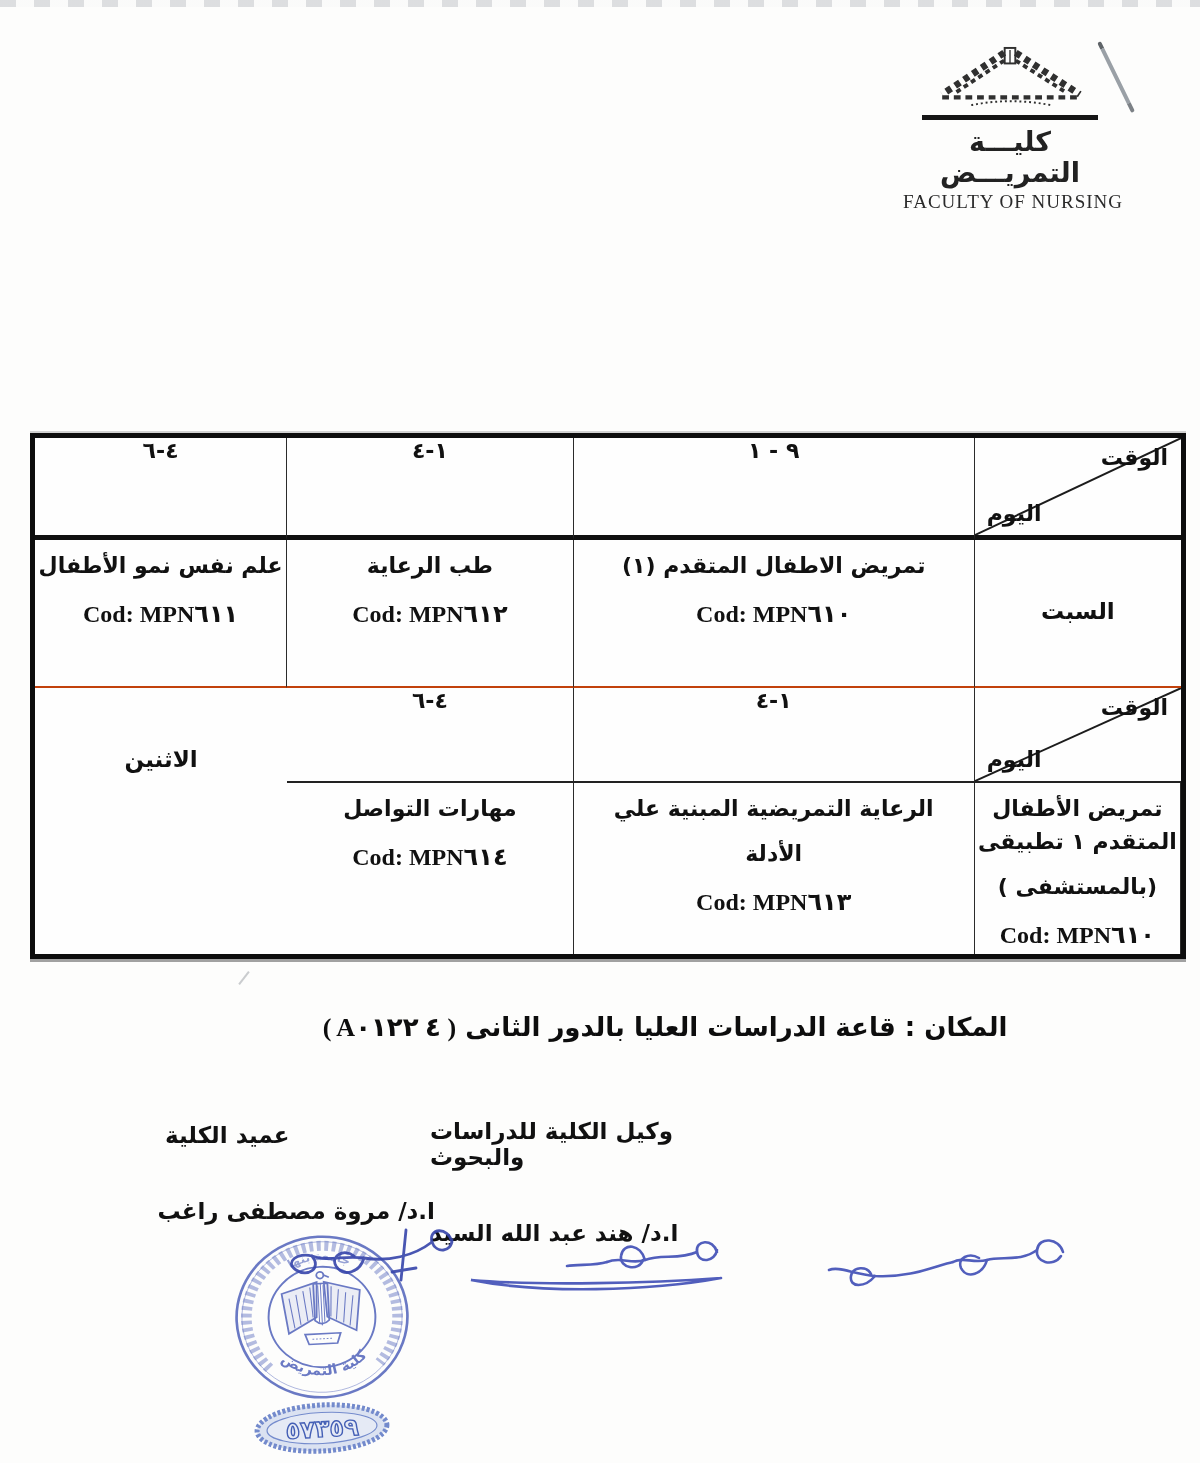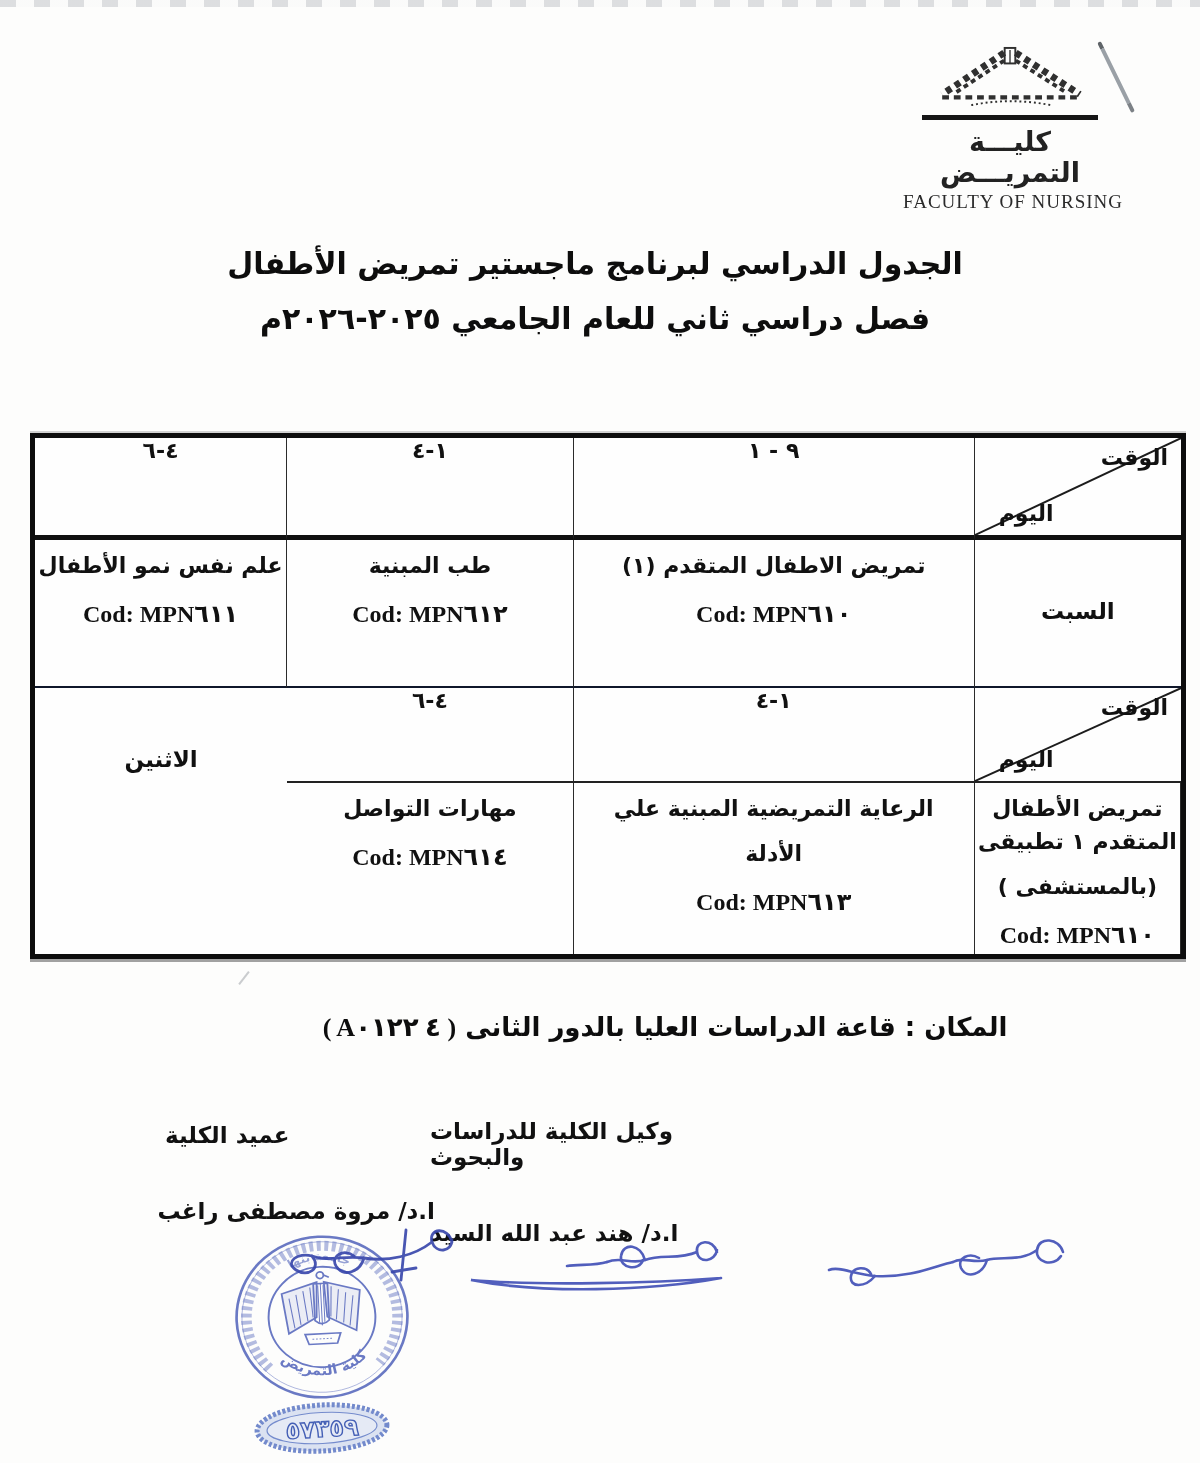--- a/index.html
+++ b/index.html
@@ -32,25 +32,25 @@
     position:absolute; left:30px; top:433px; width:1146px; height:516px;
     border:5px solid #0d0d0d; box-sizing:content-box;
     display:grid; grid-template-columns:18% 35% 25% 22%;
     grid-template-rows:102px 148px 95px auto;
     direction:rtl; background:#fefefe;
     box-shadow:0 3px 0 0 rgba(85,85,85,.55), 0 -2px 0 0 rgba(85,85,85,.25);
   }
   .cell{position:relative; border-inline-start:1.6px solid #2b2b2b; box-sizing:border-box;}
   .cell.first{border-inline-start:0;}
   .rb-h1{border-bottom:5px solid #101010;}
-  .rb-sat{border-bottom:2px solid #0f172a;}
+  .rb-sat{border-bottom:2px solid #c2410c;}
   .rb-h2{border-bottom:2.5px solid #222;}
   .corner .diag{position:absolute; inset:0; width:100%; height:100%;}
   .corner-time{position:absolute; top:7px; right:13px; font-size:22px; font-weight:bold;}
-  .corner-day{position:absolute; bottom:9px; left:24px; font-size:22px; font-weight:bold;}
+  .corner-day{position:absolute; bottom:9px; left:12px; font-size:22px; font-weight:bold;}
   .timecell{text-align:center; padding-top:0; font-size:22px; font-weight:bold;}
   .daycell{text-align:center; padding-top:58px; font-size:23px; font-weight:bold;}
   .course{display:flex; flex-direction:column; align-items:center; padding-top:9px; text-align:center;}
   .course-name{font-size:22px; font-weight:bold; line-height:1.5;}
   .course-name.c2{margin-top:12px;}
   .course-name.c2:empty{display:none; margin:0;}
   .course-code{margin-top:18px; font-family:"Liberation Serif","DejaVu Sans",serif; font-size:24px; font-weight:bold;}
   
   .location{position:absolute; left:165px; top:1000px; width:1000px; text-align:center;
     direction:rtl; font-size:26px; font-weight:bold; color:#0d0d0d;margin-top:12px;}
@@ -85,24 +85,20 @@
         <path d="M106,15 L158,48" stroke-width="4" stroke-dasharray="5 4"></path>
         <path d="M30,53 L172,53" stroke-width="4.5" stroke-dasharray="7 5"></path>
         <path d="M60,61 Q100,53 142,61" stroke-width="2" stroke-dasharray="2 3"></path>
       </g>
     </svg>
     <div class="logo-bar"></div>
     <div class="logo-ar">كليـــة التمريـــض</div>
     <div class="logo-en">FACULTY OF NURSING</div>
   </div>
 
-  <div class="titles">
-    <div class="title-l1">الجدول الدراسي لبرنامج ماجستير تمريض الأطفال</div>
-    <div class="title-l2">فصل دراسي ثاني  للعام الجامعي ٢٠٢٥-٢٠٢٦م</div>
-  </div>
 
   <div class="sched">
 
     <div class="cell first corner rb-h1">
       <svg class="diag" preserveAspectRatio="none" viewBox="0 0 100 100">
         <line x1="100" y1="0" x2="0" y2="100" stroke="#1c1c1c" stroke-width="2" vector-effect="non-scaling-stroke"></line>
       </svg>
       <span class="corner-time">الوقت</span>
       <span class="corner-day">اليوم</span>
     </div>
@@ -110,21 +106,21 @@
     <div class="cell timecell rb-h1" dir="rtl">١-٤</div>
     <div class="cell timecell rb-h1" dir="rtl">٤-٦</div>
 
     <div class="cell first daycell rb-sat">السبت</div>
     <div class="cell course rb-sat">
       <div class="course-name">تمريض الاطفال المتقدم  (١)</div>
 
       <div class="course-code">Cod: MPN٦١٠</div>
     </div>
     <div class="cell course rb-sat">
-      <div class="course-name">طب المبنية</div>
+      <div class="course-name">طب الرعاية</div>
 
       <div class="course-code">Cod: MPN٦١٢</div>
     </div>
     <div class="cell course rb-sat">
       <div class="course-name">علم نفس نمو الأطفال</div>
 
       <div class="course-code">Cod: MPN٦١١</div>
     </div>
 
     <div class="cell first corner rb-h2">

